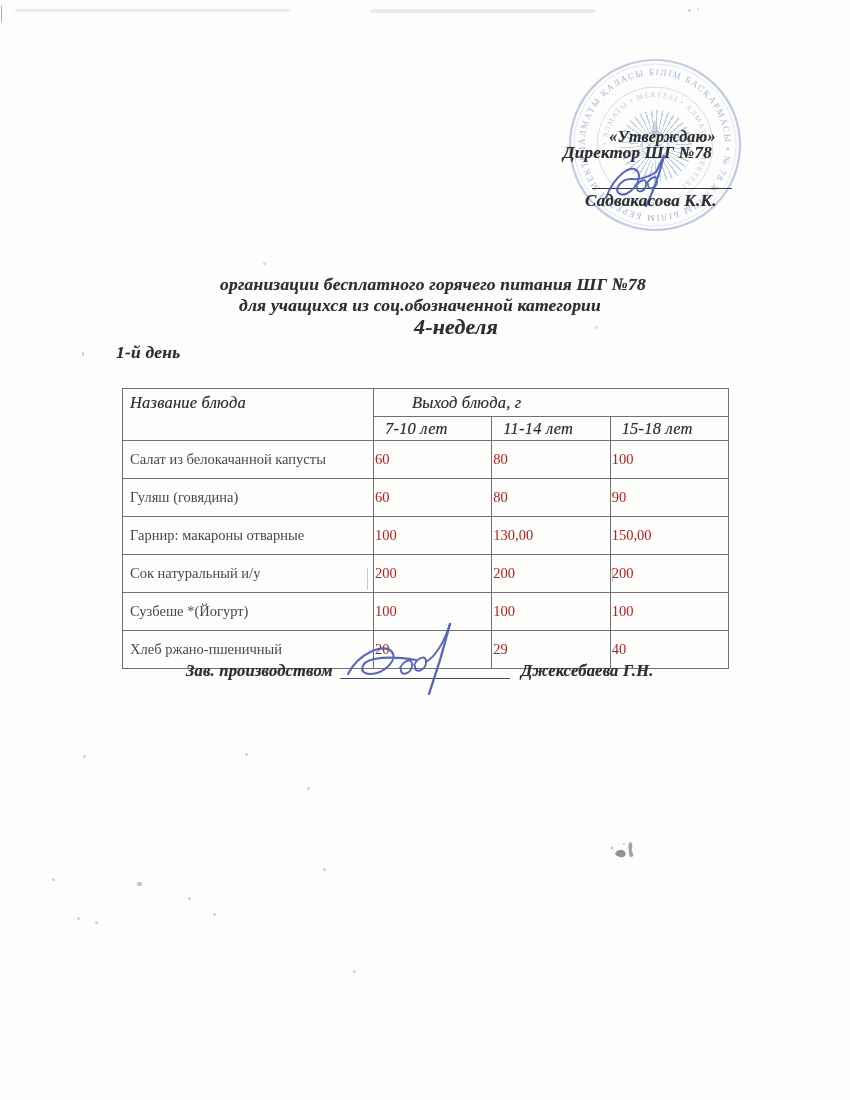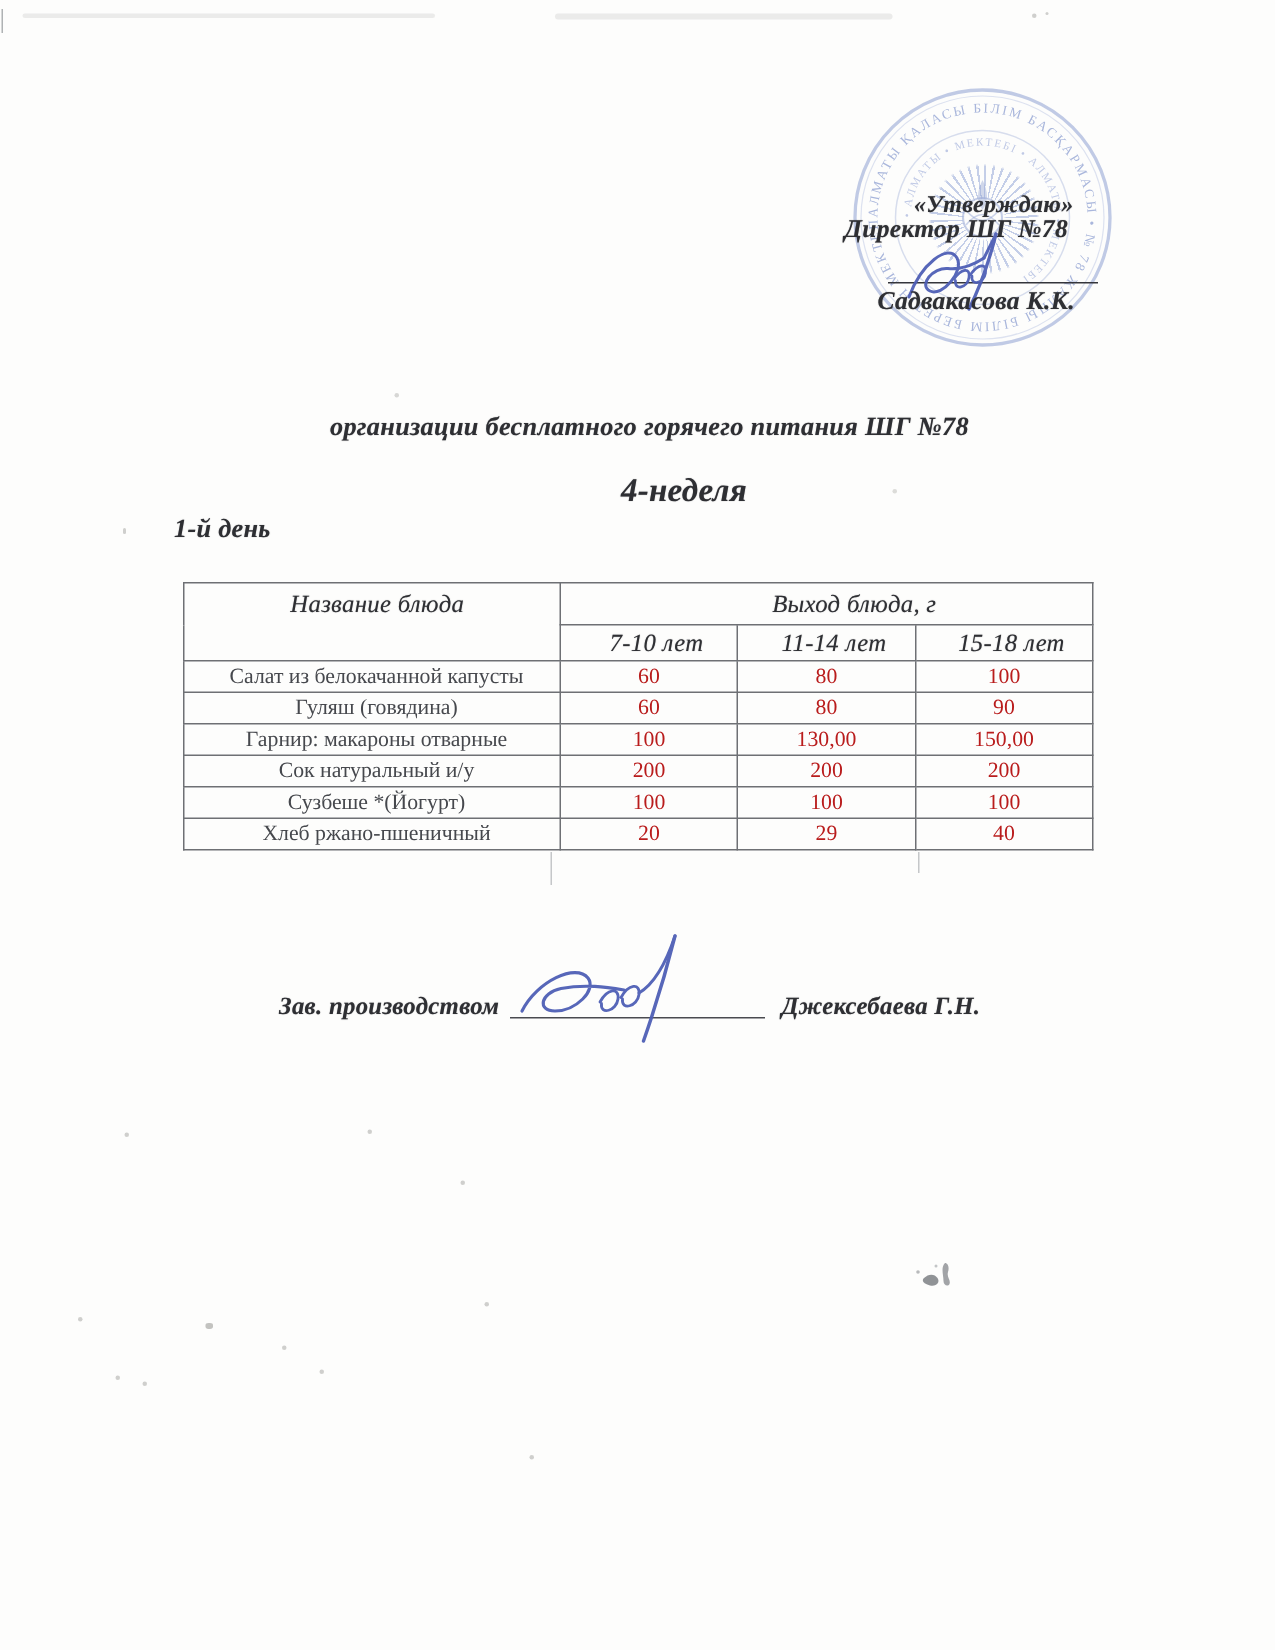--- a/index.html
+++ b/index.html
@@ -42,26 +42,26 @@
   .t-line2{left:0;top:274px;width:866px;text-align:center;font-size:17.5px;}
   .t-line3{left:0;top:295px;width:840px;text-align:center;font-size:17.5px;}
   .t-week {left:0;top:314px;width:912px;text-align:center;font-size:22px;}
   .t-day  {left:116px;top:342px;font-size:17.5px;}
 
   
   .menu-table-wrap{left:122px;top:388px;}
   table.menu{border-collapse:collapse;table-layout:fixed;width:607px;}
   table.menu td,table.menu th{
     border:1.4px solid #6e7074;
-    font-weight:normal;text-align:center;
+    font-weight:normal;text-align:left;
     overflow:hidden;
   }
   table.menu .h1{height:28px;}
   table.menu .h2{height:24px;}
-  table.menu .dr{height:21px;padding-left:16px;}
+  table.menu .dr{height:38px;padding-left:16px;}
   .th-dish{width:243px;font-size:16.5px;font-weight:bold;vertical-align:top;padding:4px 0 0 7px;}
   .th-out{font-size:16.5px;font-weight:bold;padding-left:38px;vertical-align:middle;}
   .th-age{font-size:16.5px;font-weight:bold;padding-left:11px;vertical-align:middle;}
   .td-dish{font-size:14.5px;color:#46484d;padding-left:7px;vertical-align:middle;}
   .td-val{font-size:14.5px;color:#b91c1c;text-align:center;vertical-align:middle;}
   .c1{width:128px;} .c2{width:115px;} .c3{width:121px;}
 
   
   .f-label{left:186px;top:661px;font-size:16.5px;}
   .f-underline{left:340px;top:662px;width:170px;height:16px;border-bottom:1.6px solid #4a4b50;}
@@ -110,20 +110,21 @@
   <div class="abs appr-underline"></div>
   <svg class="sig" style="left:592px;top:152px;" width="150" height="58" viewBox="0 0 150 58">
     <path d="M 14 46 C 22 24, 40 10, 46 20 C 51 29, 36 46, 28 42 C 20 38, 30 26, 40 27 C 50 28, 58 24, 64 20" fill="none" stroke="#4f5fb6" stroke-width="2" stroke-linecap="round"></path>
     <path d="M 44 34 c 5 -7 11 -8 10 -1 c -1 7 -10 9 -9 2 M 55 31 c 5 -7 11 -8 10 -1 c -1 7 -10 9 -9 2" fill="none" stroke="#4f5fb6" stroke-width="1.8" stroke-linecap="round"></path>
     <path d="M 72 4 C 68 20, 62 38, 54 54" fill="none" stroke="#4f5fb6" stroke-width="2.2" stroke-linecap="round"></path>
     <path d="M 64 20 C 68 12, 70 8, 72 4" fill="none" stroke="#4f5fb6" stroke-width="2" stroke-linecap="round"></path>
   </svg>
   <div class="abs doc-text bold appr-name">Садвакасова К.К.</div>
 
   <div class="abs doc-text bold t-line2">организации бесплатного горячего питания ШГ №78</div>
+  <div class="abs doc-text bold t-line3">для учащихся из соц.обозначенной категории</div>
   <div class="abs doc-text bold t-week">4-неделя</div>
   <div class="abs doc-text bold t-day">1-й день</div>
   <div class="speck" style="left:263px;top:262px;opacity:.45;"></div>
   <div class="speck" style="left:595px;top:326px;opacity:.4;"></div>
   <div class="speck" style="left:82px;top:352px;width:2px;height:4px;border-radius:1px;"></div>
 
   <div class="abs menu-table-wrap">
     <table class="menu">
       <tbody>
           <tr class="h1">

